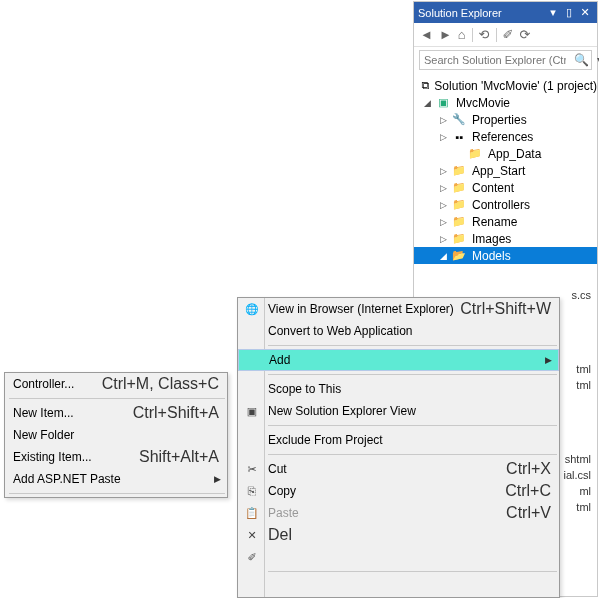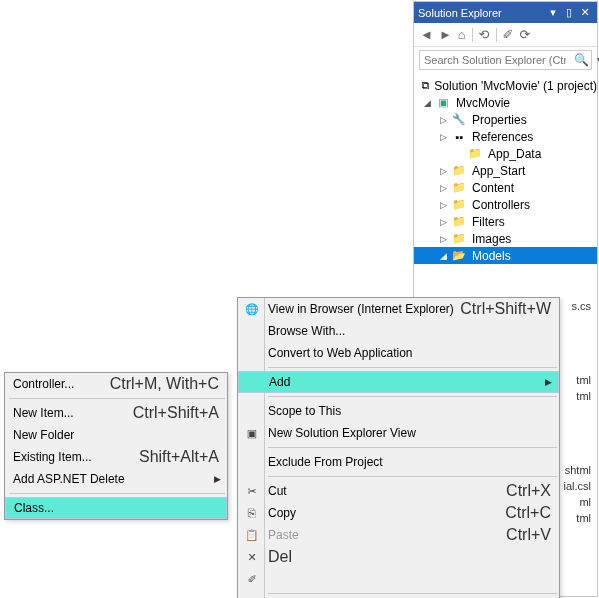--- a/index.html
+++ b/index.html
@@ -100,57 +100,54 @@
         <span class="lab">Content</span>
       </div>
     <div class="node lvl2">
         <span class="arrow">▷</span>
         <span class="ic">📁</span>
         <span class="lab">Controllers</span>
       </div>
     <div class="node lvl2">
         <span class="arrow">▷</span>
         <span class="ic">📁</span>
-        <span class="lab">Filters</span>
+        <span class="lab">Rename</span>
       </div>
     <div class="node lvl2">
         <span class="arrow">▷</span>
         <span class="ic">📁</span>
         <span class="lab">Images</span>
       </div>
     <div class="node lvl2 selected">
         <span class="arrow" style="color:#fff">◢</span>
         <span class="ic">📂</span>
         <span class="lab">Models</span>
       </div>
   </div>
-  <div style="position:absolute;right:0;top:298px;width:40px">
+  <div style="position:absolute;right:0;top:287px;width:40px">
     <div class="ghost">s.cs</div>
     <div style="height:58px"></div>
     <div class="ghost">tml</div>
     <div class="ghost">tml</div>
     <div style="height:58px"></div>
     <div class="ghost">shtml</div>
     <div class="ghost">ial.csl</div>
     <div class="ghost">ml</div>
     <div class="ghost">tml</div>
   </div>
 </div>
 
 <div class="ctx ctx-main">
   <div class="gutter"></div>
   <div class="row">
       <span class="ric">🌐</span>
       <span class="rl">View in Browser (Internet Explorer)</span>
       <span class="rk">Ctrl+Shift+W</span>
     </div>
   <div class="row">
-      <span class="rl">Browse With...</span>
-    </div>
-  <div class="row">
       <span class="rl">Convert to Web Application</span>
     </div>
   <div class="csep"></div>
   <div class="row hi">
       <span class="rl">Add</span>
       <span class="rarrow">▶</span>
     </div>
   <div class="csep"></div>
   <div class="row">
       <span class="rl">Scope to This</span>
@@ -188,35 +185,32 @@
     </div>
   <div class="csep"></div>
   <div class="row"></div>
 
 </div>
 
 <div class="ctx ctx-sub">
   <div class="gutter" style="left:0;width:0"></div>
   <div class="row" style="padding-left:8px">
       <span class="rl">Controller...</span>
-      <span class="rk">Ctrl+M, With+C</span>
+      <span class="rk">Ctrl+M, Class+C</span>
     </div>
   <div class="csep" style="margin-left:4px"></div>
   <div class="row" style="padding-left:8px">
       <span class="rl">New Item...</span>
       <span class="rk">Ctrl+Shift+A</span>
     </div>
   <div class="row" style="padding-left:8px">
       <span class="rl">New Folder</span>
     </div>
   <div class="row" style="padding-left:8px">
       <span class="rl">Existing Item...</span>
       <span class="rk">Shift+Alt+A</span>
     </div>
   <div class="row" style="padding-left:8px">
-      <span class="rl">Add ASP.NET Delete</span>
+      <span class="rl">Add ASP.NET Paste</span>
       <span class="rarrow">▶</span>
     </div>
   <div class="csep" style="margin-left:4px"></div>
-  <div class="row hi" style="padding-left:8px">
-      <span class="rl">Class...</span>
-    </div>
 </div>
 
 </body></html>

